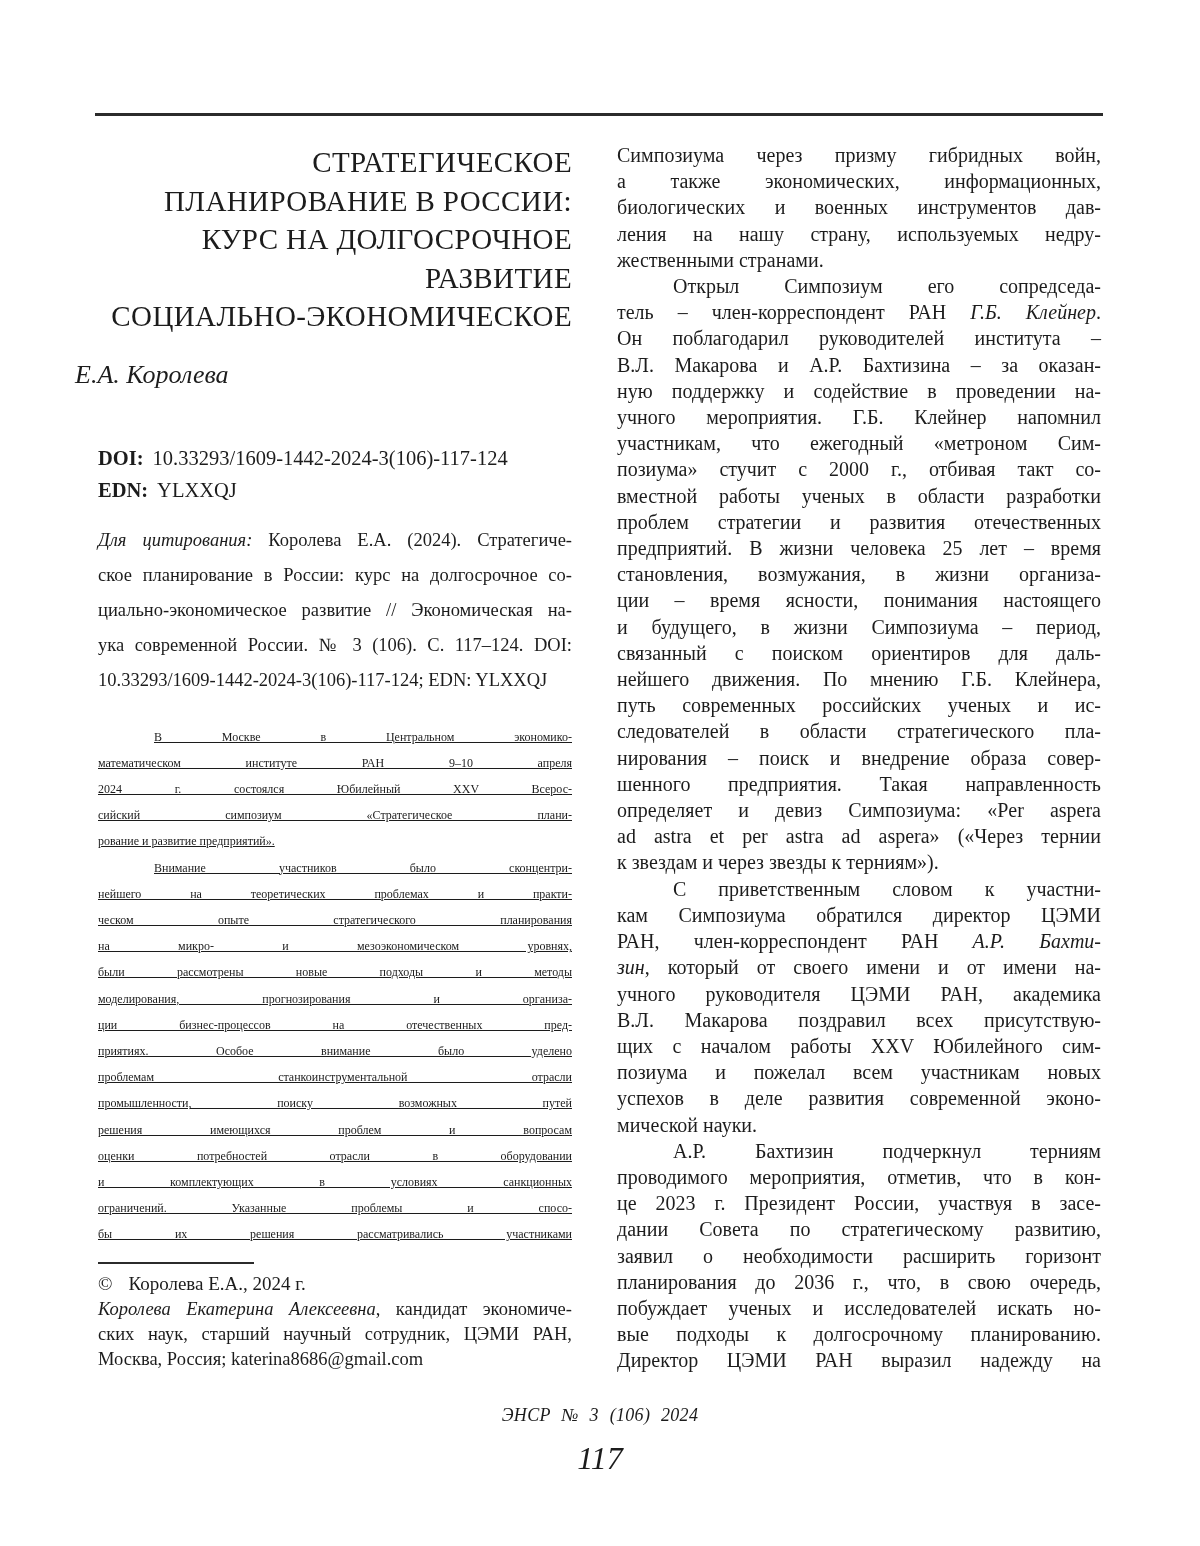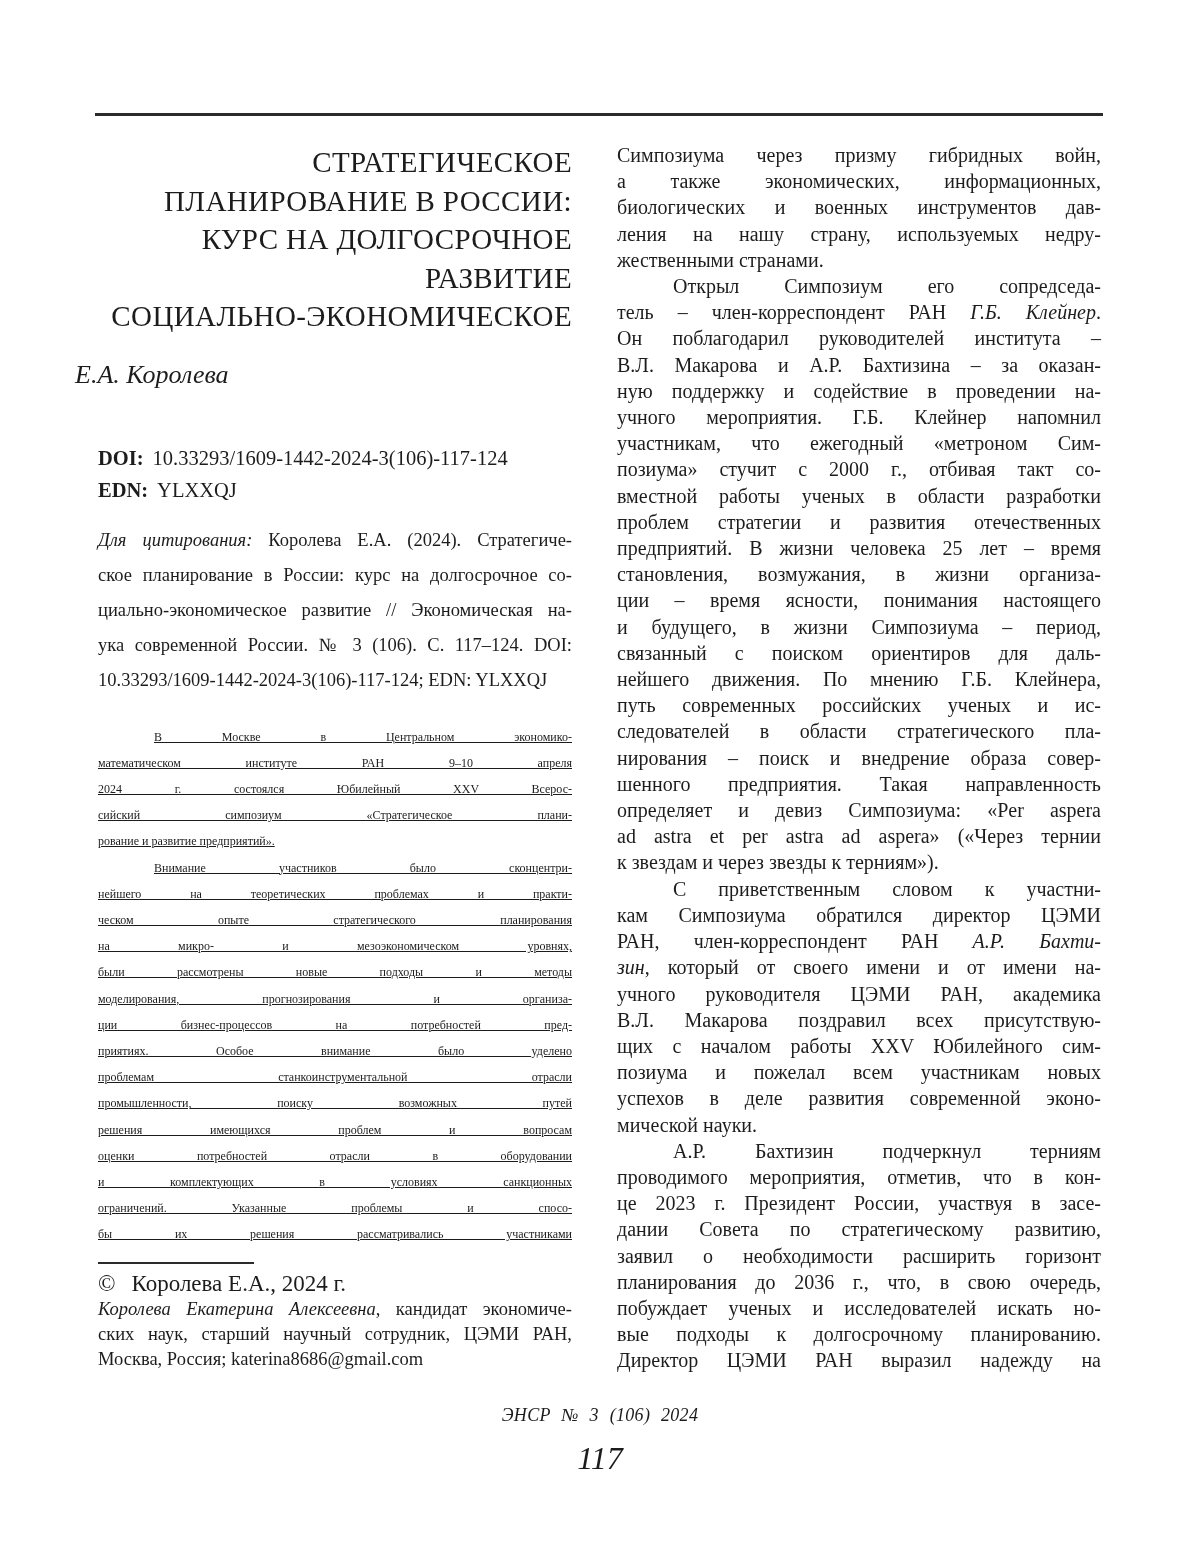--- a/index.html
+++ b/index.html
@@ -75,21 +75,21 @@
   em { font-style: italic; }
   .footnote { margin-left: 23px; }
   .fn-rule {
     margin-top: 14px;
     width: 156px;
     height: 2px;
     background: #2b2b2b;
   }
   .copyright {
     margin-top: 7px;
-    font-size: 23px;
+    font-size: 19px;
     line-height: 26px;
   }
   .copy-text { margin-left: 16px; }
   .bio {
     font-size: 18.5px;
     line-height: 25px;
   }
   .footer-journal {
     position: absolute;
     left: 0;
@@ -156,21 +156,21 @@
           <div class="line">сийский симпозиум «Стратегическое плани-</div>
           <div class="line last">рование и развитие предприятий».</div>
         </div>
         <div class="para">
           <div class="line indent">Внимание участников было сконцентри-</div>
           <div class="line">нейшего на теоретических проблемах и практи-</div>
           <div class="line">ческом опыте стратегического планирования</div>
           <div class="line">на микро- и мезоэкономическом уровнях,</div>
           <div class="line">были рассмотрены новые подходы и методы</div>
           <div class="line">моделирования, прогнозирования и организа-</div>
-          <div class="line">ции бизнес-процессов на потребностей пред-</div>
+          <div class="line">ции бизнес-процессов на отечественных пред-</div>
           <div class="line">приятиях. Особое внимание было уделено</div>
           <div class="line">проблемам станкоинструментальной отрасли</div>
           <div class="line">промышленности, поиску возможных путей</div>
           <div class="line">решения имеющихся проблем и вопросам</div>
           <div class="line">оценки потребностей отрасли в оборудовании</div>
           <div class="line">и комплектующих в условиях санкционных</div>
           <div class="line">ограничений. Указанные проблемы и спосо-</div>
           <div class="line">бы их решения рассматривались участниками</div>
         </div>
       </div>

